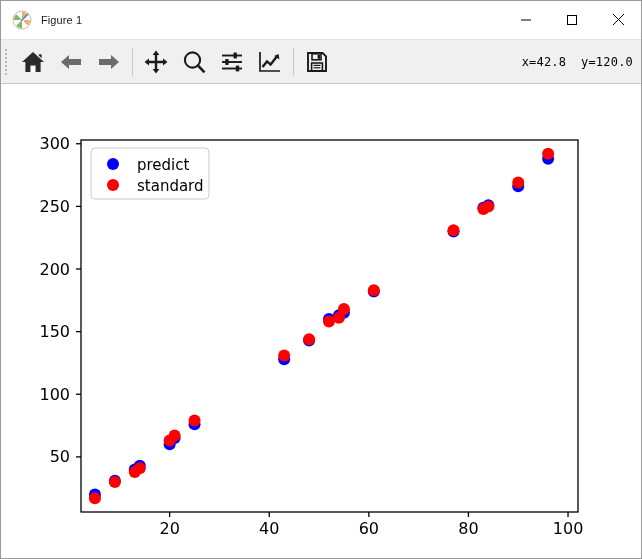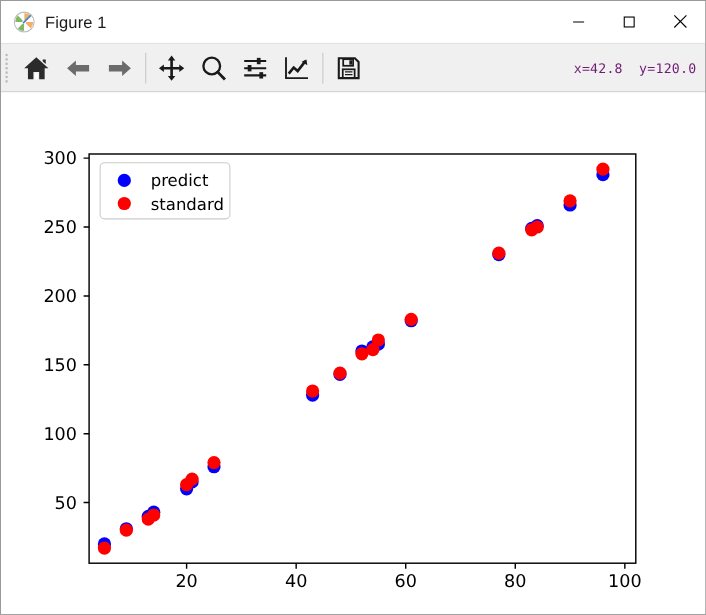--- a/index.html
+++ b/index.html
@@ -36,21 +36,21 @@
     border-bottom: 1px solid #e2e2e2;
   }
   #app-icon {
     width: 20px;
     height: 20px;
     margin-left: 11px;
     margin-right: 9px;
     flex: 0 0 auto;
   }
   #title-text {
-    font-size: 15px;
+    font-size: 11px;
     color: #1a1a1a;
     font-family: "Liberation Sans", sans-serif;
     letter-spacing: 0.1px;
   }
   .winbtn {
     width: 46px;
     height: 37px;
     display: flex;
     align-items: center;
     justify-content: center;
@@ -98,21 +98,21 @@
   #coord-display {
     position: absolute;
     right: 4px;
     top: 0;
     bottom: 0;
     display: flex;
     align-items: center;
     padding-right: 4px;
     font-family: "DejaVu Sans Mono", monospace;
     font-size: 12px;
-    color: #701a75;
+    color: #000000;
     letter-spacing: 0.2px;
     white-space: pre;
   }
 
   
   #canvas-area {
     flex: 1 1 auto;
     position: relative;
     background: #ffffff;
     overflow: hidden;

